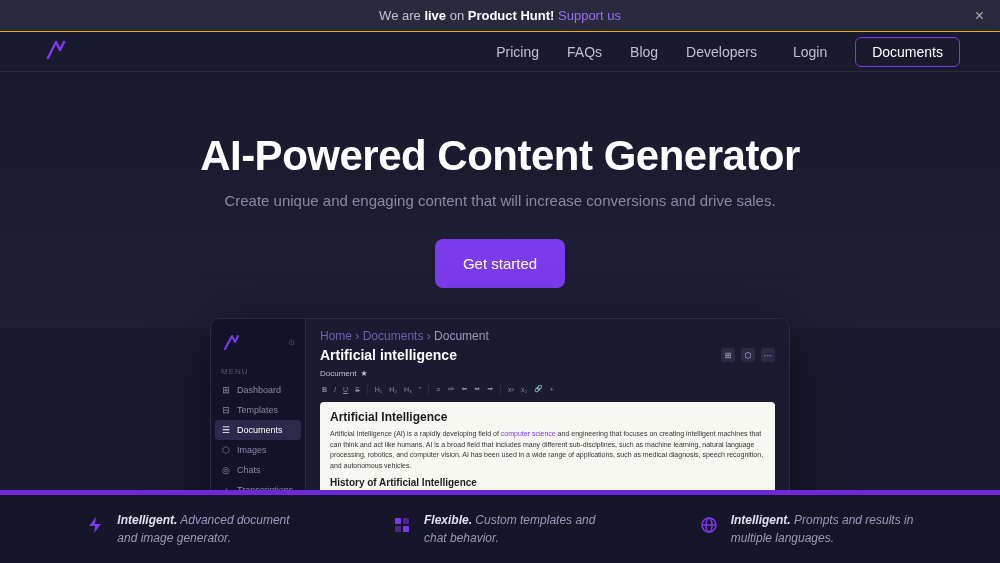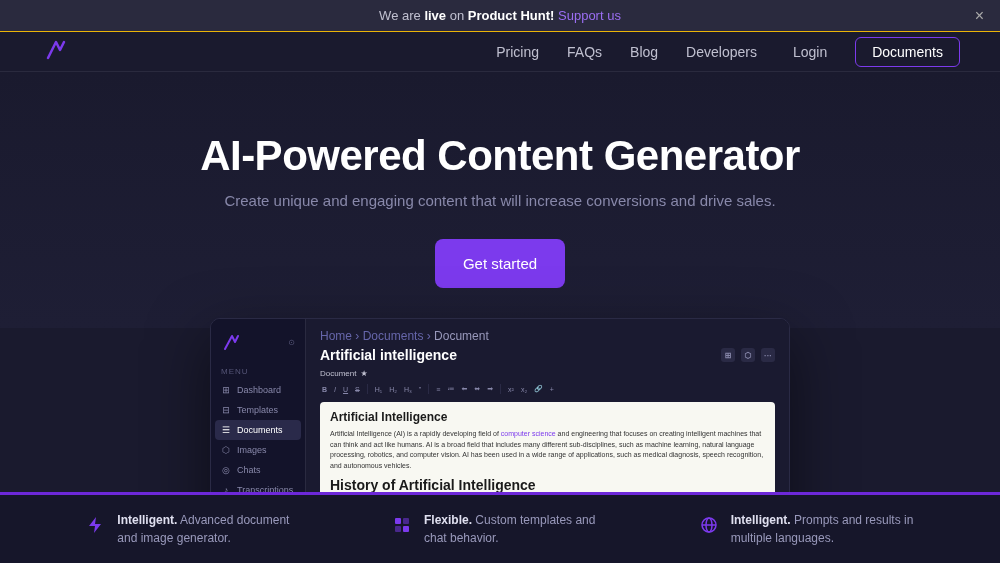--- a/index.html
+++ b/index.html
@@ -258,36 +258,37 @@
       margin-bottom: 5px;
     }
     .doc-content-p {
       font-size: 7px;
       color: #333;
       line-height: 1.5;
       margin-bottom: 6px;
     }
     .doc-content-p a { color: #7c3aed; text-decoration: none; }
     .doc-content-h2 {
-      font-size: 14px;
+      font-size: 10px;
       font-weight: 700;
       color: #1a1a1a;
     }
 
     
     .features-bar {
       background: #16162a;
       display: flex;
       justify-content: space-around;
       padding: 16px 40px;
-      border-top: 3px solid #6d28d9;
+      border-top: 5px solid #6d28d9;
       position: absolute;
       bottom: 0;
       left: 0;
       right: 0;
+      font-style: italic;
     }
     .feature-item {
       display: flex;
       align-items: flex-start;
       gap: 10px;
       max-width: 220px;
     }
     .feature-icon {
       width: 24px;
       height: 24px;

